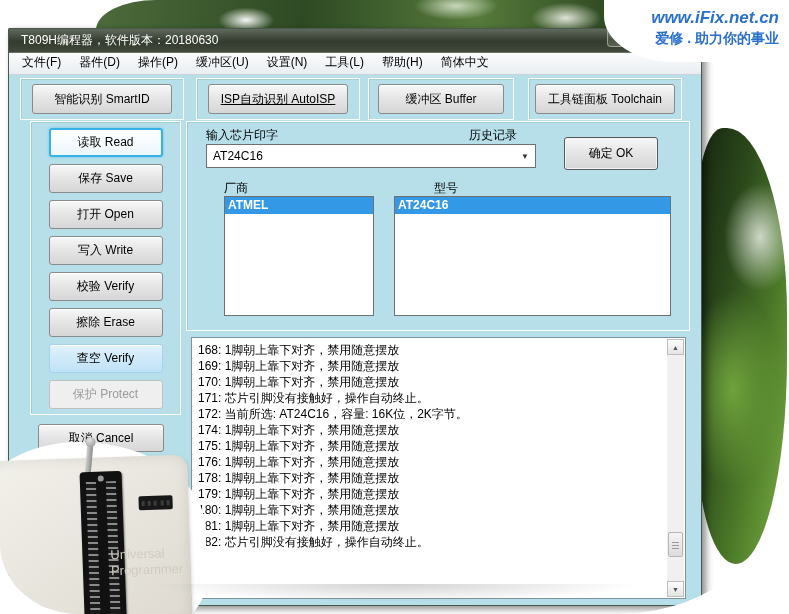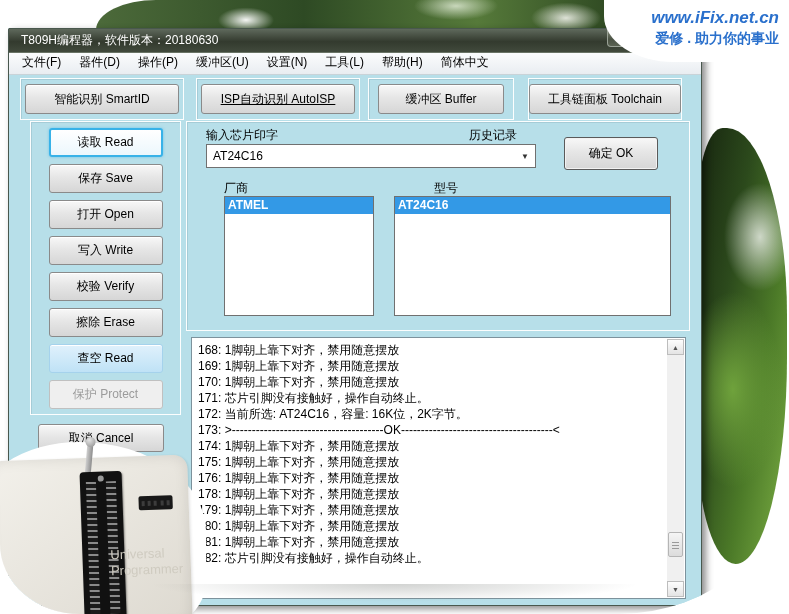--- a/index.html
+++ b/index.html
@@ -50,21 +50,21 @@
 
   .etched { border:1px solid rgba(255,255,255,.95); box-shadow:inset 1px 1px 0 rgba(120,155,170,.28); }
 
   .tb-group { position:absolute; top:3px; height:42px; display:flex; align-items:center; justify-content:center; }
   .g1 { left:11px; width:164px; } .g2 { left:187px; width:164px;text-decoration:underline; }
   .g3 { left:359px; width:146px; } .g4 { left:519px; width:154px; }
 
   .btn { background:linear-gradient(#f8f8f8,#e6e6e6 45%,#d6d6d6); border:1px solid #8a8a8a;
     border-radius:3px; font-size:12px; color:#000; display:flex; align-items:center; justify-content:center;
     box-shadow:inset 0 1px 0 #fff; cursor:default; }
-  .tb-btn { width:154px; height:30px; }
+  .tb-btn { width:140px; height:30px; }
 
   .side-group { position:absolute; left:21px; top:46px; width:151px; height:294px; padding-top:6px; }
   .side-btn { width:114px; height:29px; margin:0 auto 7px auto; }
   .side-btn.focused { border:2px solid #38b2e8; background:linear-gradient(#ffffff,#ecf7fd); box-shadow:0 0 3px rgba(60,180,235,.6); }
   .side-btn.highlighted { background:linear-gradient(#e0f1fc,#bfe2f6); border-color:#a5d2ec; }
   .side-btn.disabled { background:#efefef; color:#9b9b9b; border-color:#c0c0c0; box-shadow:none; }
   .cancel-btn { position:absolute; left:29px; top:349px; width:126px; height:28px; }
 
   .chip-group { position:absolute; left:177px; top:46px; width:504px; height:210px; font-size:12px; }
   .lbl { position:absolute; color:#000; }
@@ -164,21 +164,21 @@
           <div class="btn tb-btn">工具链面板 Toolchain</div>
         </div>
 
         <div class="side-group etched">
           <div class="btn side-btn focused">读取 Read</div>
           <div class="btn side-btn">保存 Save</div>
           <div class="btn side-btn">打开 Open</div>
           <div class="btn side-btn">写入 Write</div>
           <div class="btn side-btn">校验 Verify</div>
           <div class="btn side-btn">擦除 Erase</div>
-          <div class="btn side-btn highlighted">查空 Read</div>
+          <div class="btn side-btn highlighted">查空 Verify</div>
           <div class="btn side-btn disabled">保护 Protect</div>
         </div>
         <div class="btn cancel-btn">取消 Cancel</div>
 
         <div class="chip-group etched">
           <span class="lbl" style="left:19px; top:5px;">输入芯片印字</span>
           <span class="lbl" style="left:282px; top:5px;">历史记录</span>
           <div class="combo">
             <span>AT24C16</span>
             <span class="combo-arrow">▼</span>
@@ -194,21 +194,20 @@
           </div>
         </div>
 
         <div class="log">
           <div class="log-lines">
             <div>168: 1脚朝上靠下对齐，禁用随意摆放</div>
             <div>169: 1脚朝上靠下对齐，禁用随意摆放</div>
             <div>170: 1脚朝上靠下对齐，禁用随意摆放</div>
             <div>171: 芯片引脚没有接触好，操作自动终止。</div>
             <div>172: 当前所选: AT24C16，容量: 16K位，2K字节。</div>
-            <div>173: &gt;--------------------------------------OK--------------------------------------&lt;</div>
             <div>174: 1脚朝上靠下对齐，禁用随意摆放</div>
             <div>175: 1脚朝上靠下对齐，禁用随意摆放</div>
             <div>176: 1脚朝上靠下对齐，禁用随意摆放</div>
             <div>178: 1脚朝上靠下对齐，禁用随意摆放</div>
             <div>179: 1脚朝上靠下对齐，禁用随意摆放</div>
             <div>180: 1脚朝上靠下对齐，禁用随意摆放</div>
             <div>181: 1脚朝上靠下对齐，禁用随意摆放</div>
             <div>182: 芯片引脚没有接触好，操作自动终止。</div>
           </div>
           <div class="vsb">

